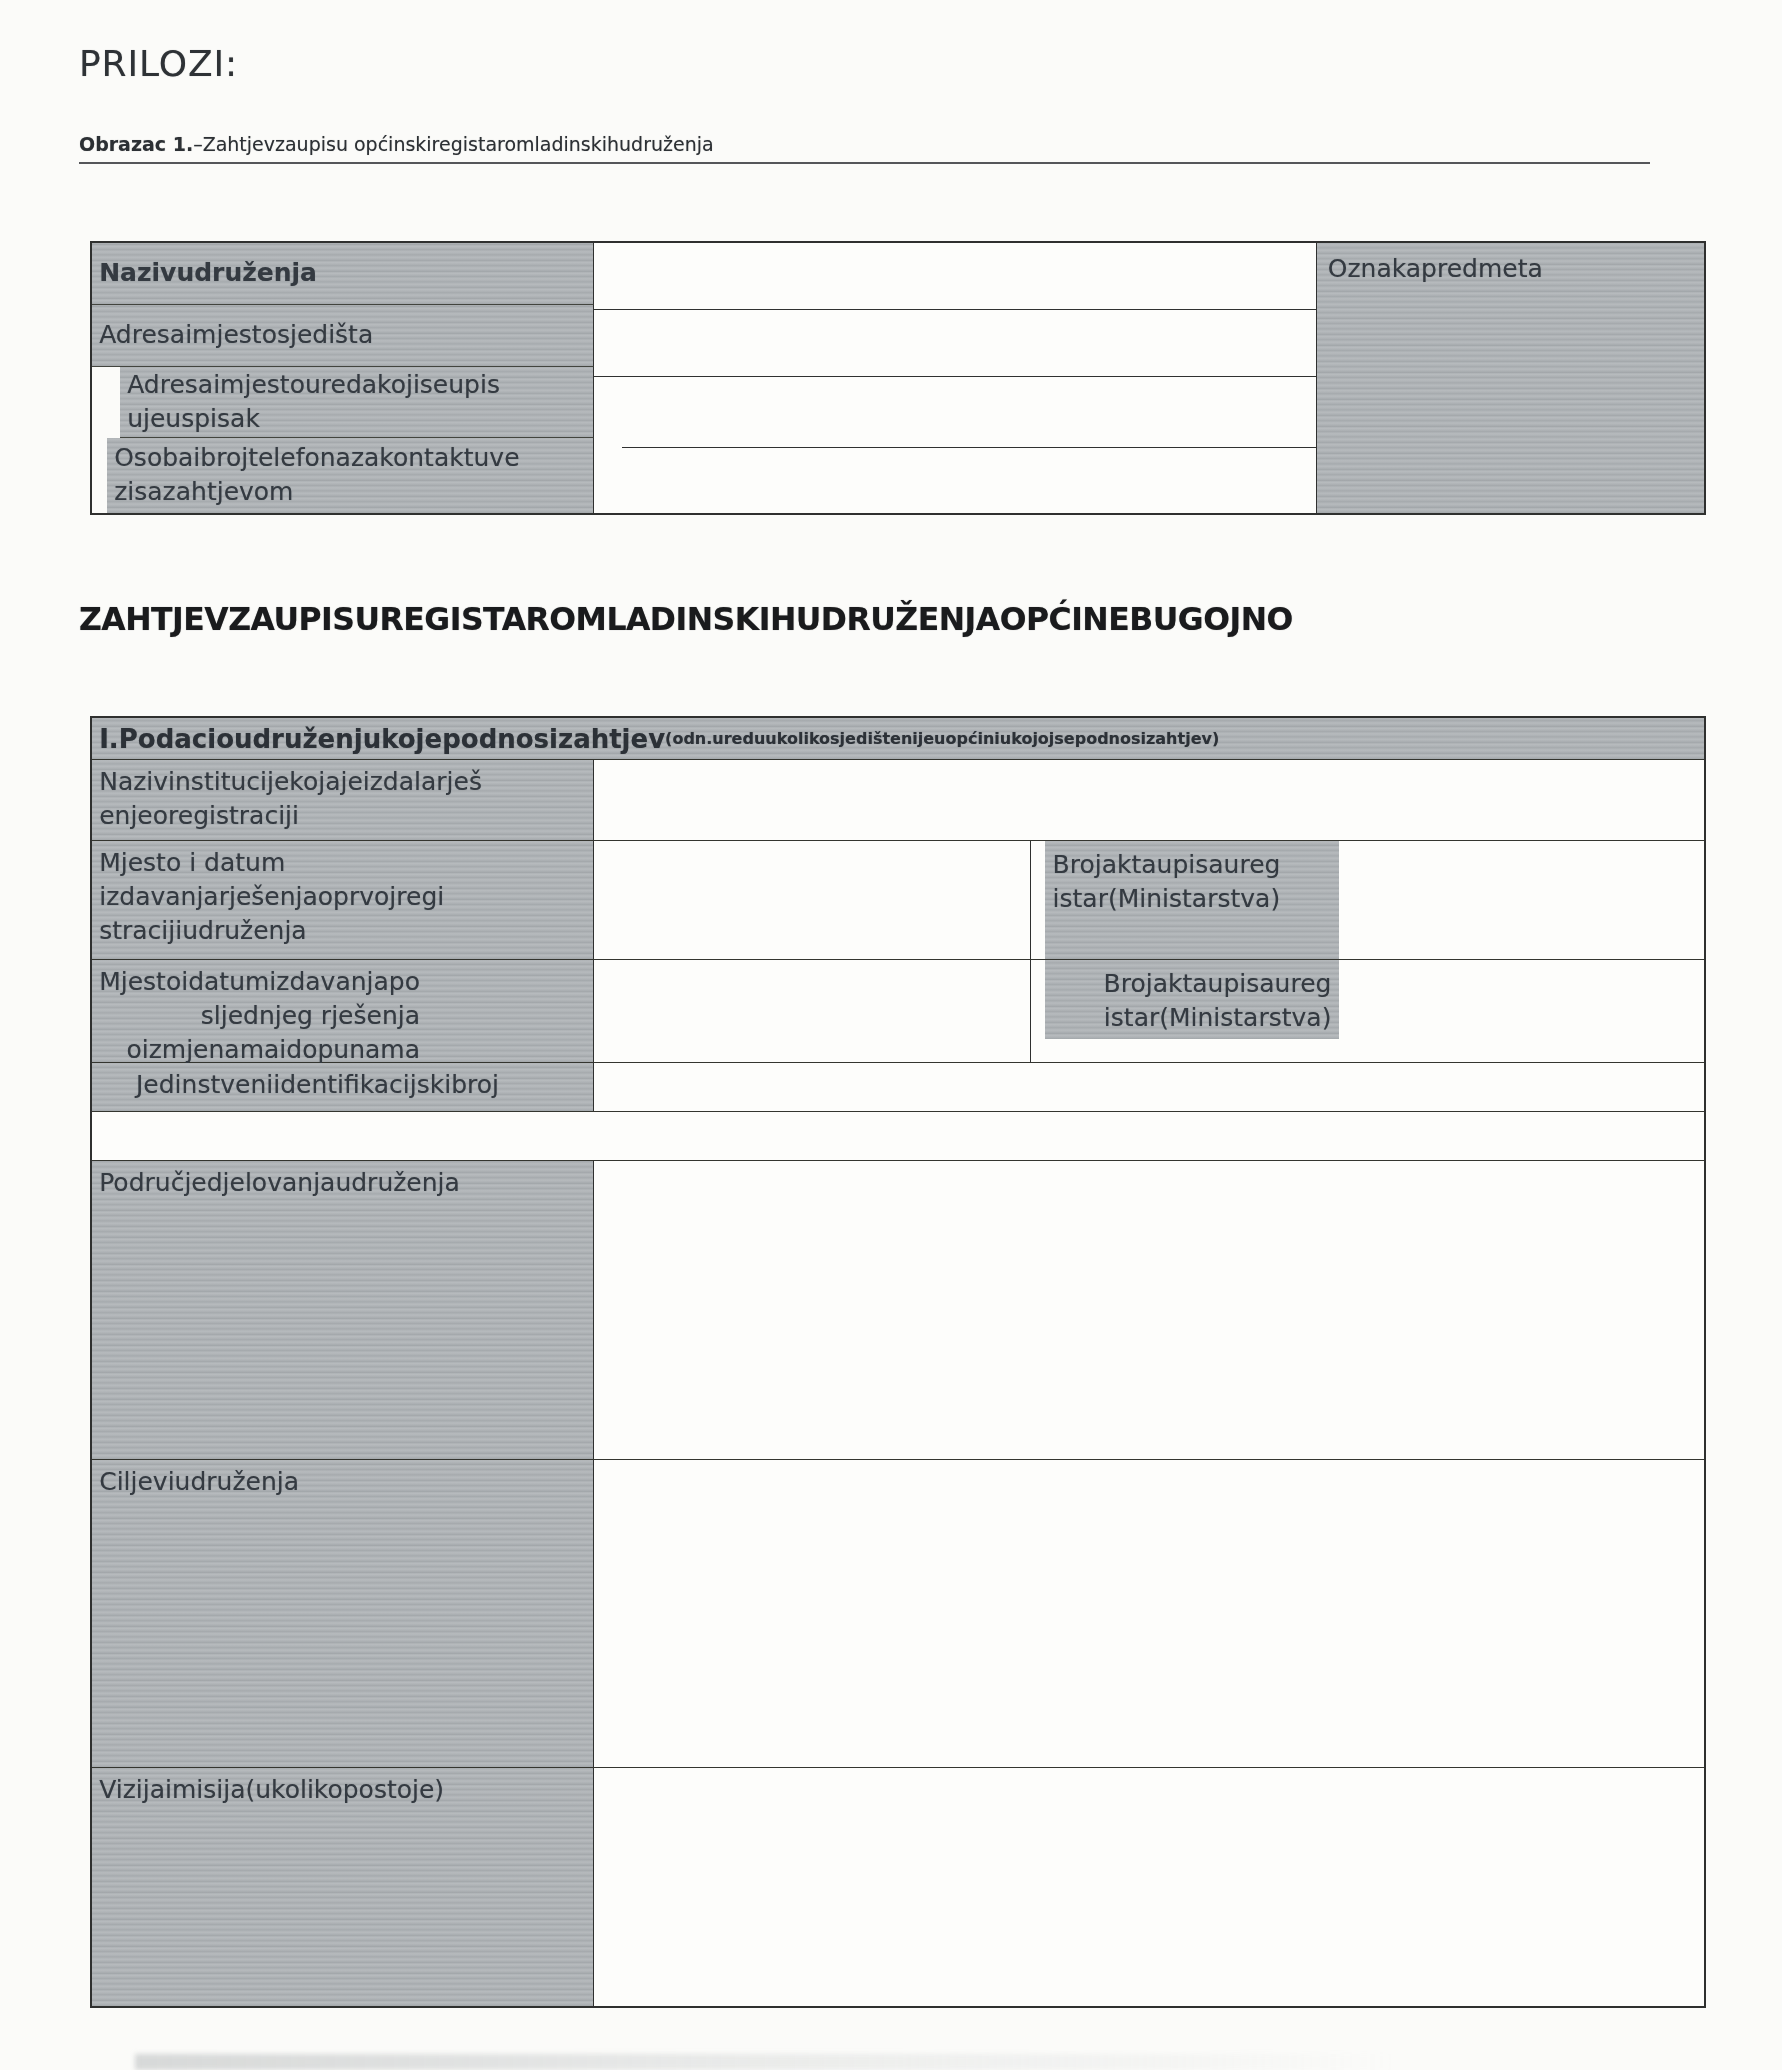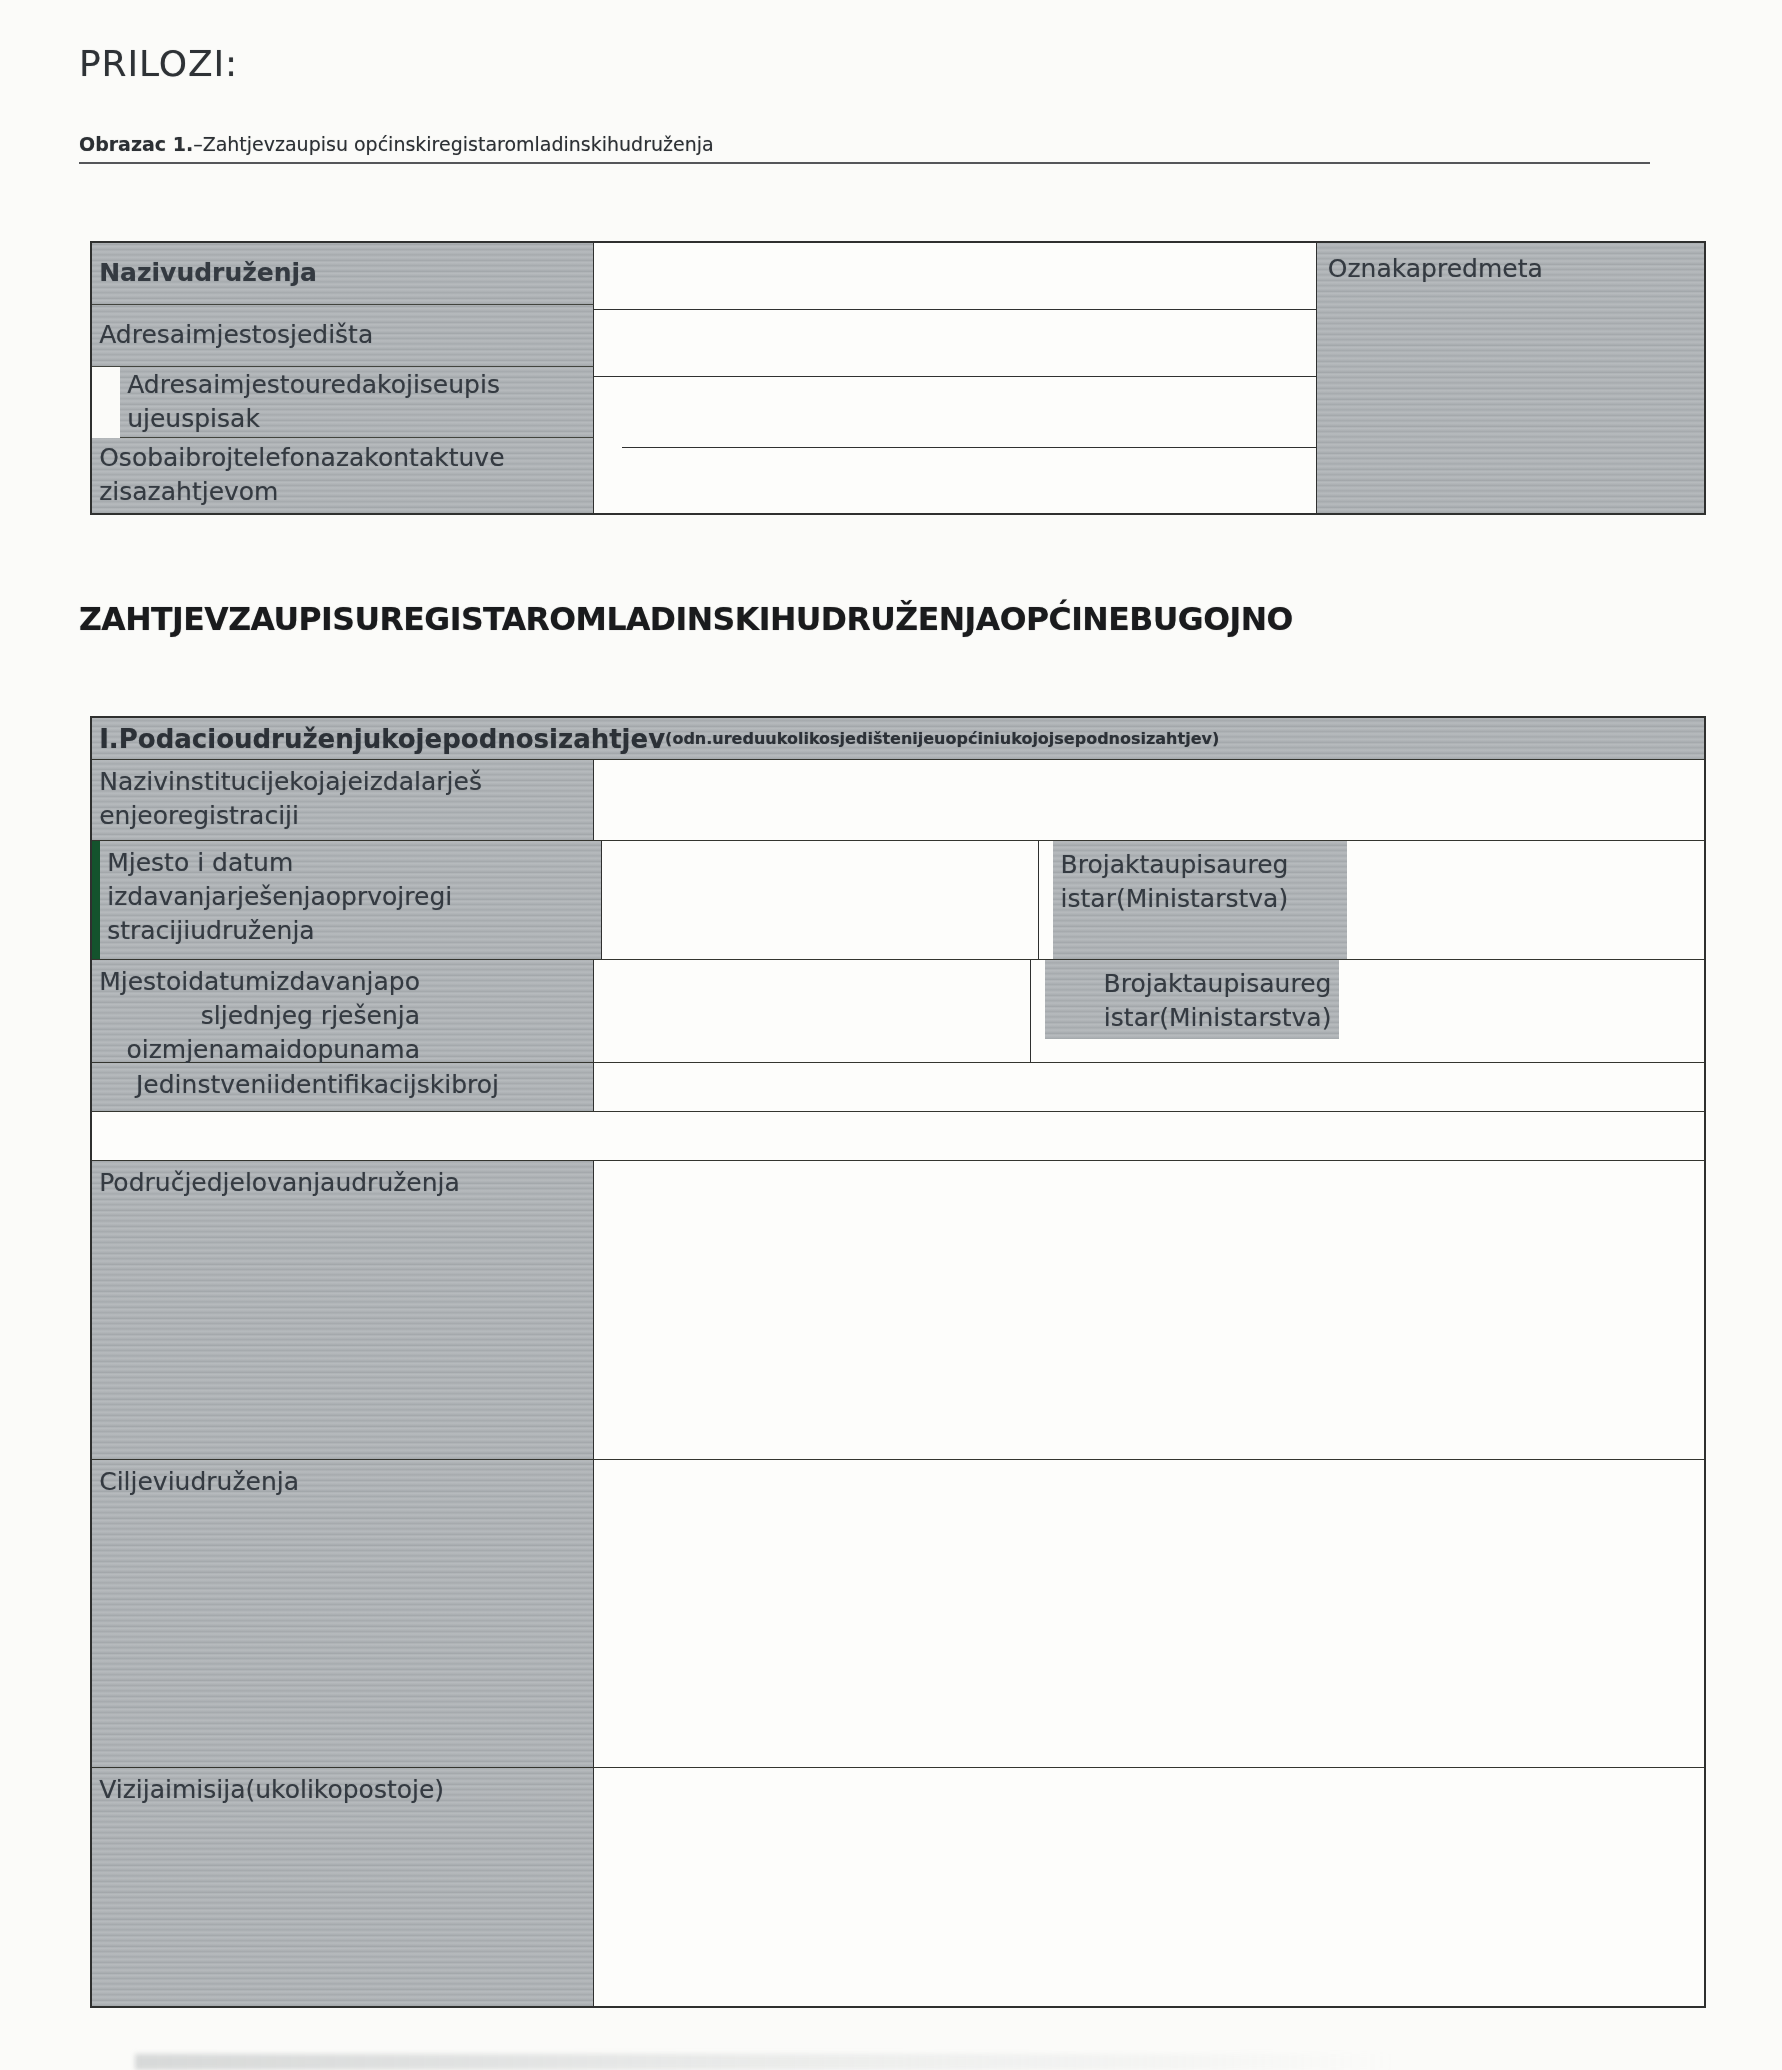--- a/index.html
+++ b/index.html
@@ -47,21 +47,21 @@
   #info-table{
     position:absolute;left:90px;top:241px;width:1616px;height:274px;
     box-sizing:border-box;border:2.7px solid #2f302f;
     display:flex;
   }
   #info-table .labels{width:502px;display:flex;flex-direction:column;}
   #info-table .labels .cell{
     border-bottom:1.8px solid #43453f;border-right:1.8px solid #2f302f;
     display:flex;align-items:center;padding:3.6px 5.4px 3.6px 7.2px;
   }
-  #info-table .labels .cell:last-child{border-bottom:none;}
+  #info-table .labels .cell:last-child{border-bottom:none;margin-left:15px;}
   #info-table .values{width:722px;display:flex;flex-direction:column;background:#fdfdfb;}
   #info-table .values .cell{border-bottom:1.8px solid #303130;}
   #info-table .values .cell:last-child{border-bottom:none;}
   .r1{height:67px;font-weight:bold;} .r2{height:67px;} .r3{height:71px;margin-left:28px;} .r4{flex:1;}
   #case-box{
     flex:1;border-left:1.8px solid #2f302f;
     padding:9px 10.8px;box-sizing:border-box;
   }
   
   #section-table{
@@ -84,21 +84,21 @@
     display:flex;align-items:flex-start;
   }
   .t2fill{flex:1;background:#fdfdfb;}
   .t2mid{width:436px;background:#fdfdfb;border-right:1.8px solid #2f302f;}
   .t2side{width:313px;position:relative;background:#fdfdfb;}
   .t2side .sbox{
     position:absolute;left:14.4px;top:0;right:5.4px;
     padding:7.2px 7.2px;box-sizing:border-box;
   }
   .t2right{flex:1;background:#fdfdfb;}
-  .h-r1{height:81px;} .h-r2{height:119px;padding-left:8px;} .h-r3{height:103px;text-align:right;}
+  .h-r1{height:81px;} .h-r2{height:119px;} .h-r3{height:103px;text-align:right;}
   .h-r4{height:49px;} .h-r5{height:49px;}
   .h-r6{height:299px;} .h-r7{height:308px;} .h-r8{flex:1;}
   .h-r2 .sbox{height:100%;}
   .h-r3 .sbox{height:79px;}
   .h-r4 .t2lbl{align-items:center;padding-top:0;padding-left:44px;}
   
   #scan-smudge{
     position:absolute;left:135px;bottom:0;width:1260px;height:16px;
     background:linear-gradient(90deg,rgba(170,174,176,.45),rgba(200,203,204,.25) 60%,rgba(220,222,222,0));
     filter:blur(2.7px);

